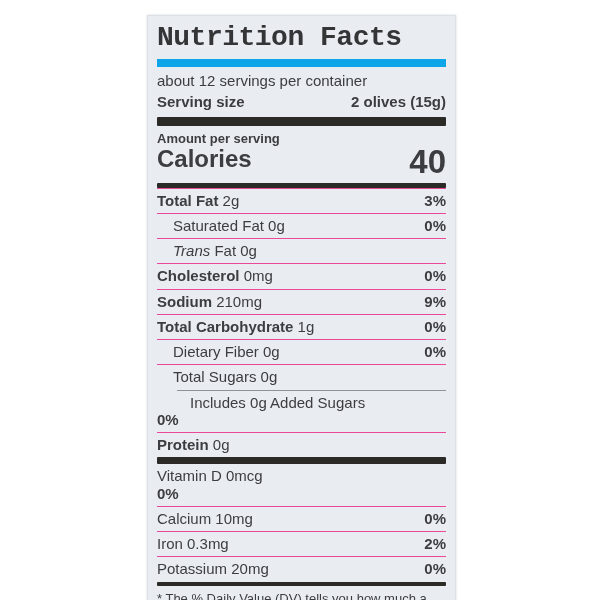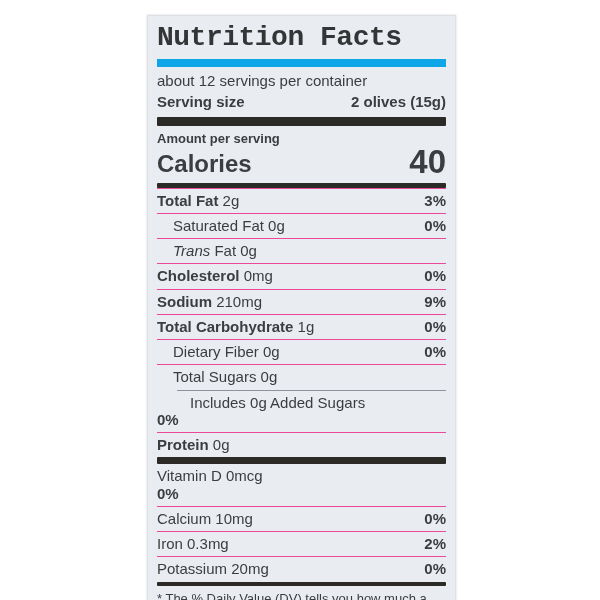--- a/index.html
+++ b/index.html
@@ -37,21 +37,21 @@
     font-size: 15px; font-weight: bold;
     padding: 2px 0 6px 0; line-height: 1.2;
   }
   .bar { background: #2b2a27; border-radius: 1px; }
   .bar9 { height: 9px; }
   .bar5 { height: 5px; margin-top: 2px; }
   .bar7 { height: 7px; }
   .bar4 { height: 4px; }
   .aps { font-size: 13px; font-weight: bold; padding: 5px 0 0 0; line-height: 1.2; }
   .calrow {
-    display: flex; justify-content: space-between; align-items: flex-end;
+    display: flex; justify-content: space-between; 
     padding: 0 0 3px 0;
   }
   .cal  { font-size: 24px; font-weight: bold; line-height: 1.1; }
   .calv { font-size: 33px; font-weight: bold; line-height: 0.95; }
   .dvh  { text-align: right; font-size: 12px; font-weight: bold; padding: 4px 0 4px 0; }
   .row {
     display: flex; justify-content: space-between;
     border-top: 1px solid #ec4899;
     padding: 3px 0 4px 0;
     font-size: 15px; line-height: 1.15;

